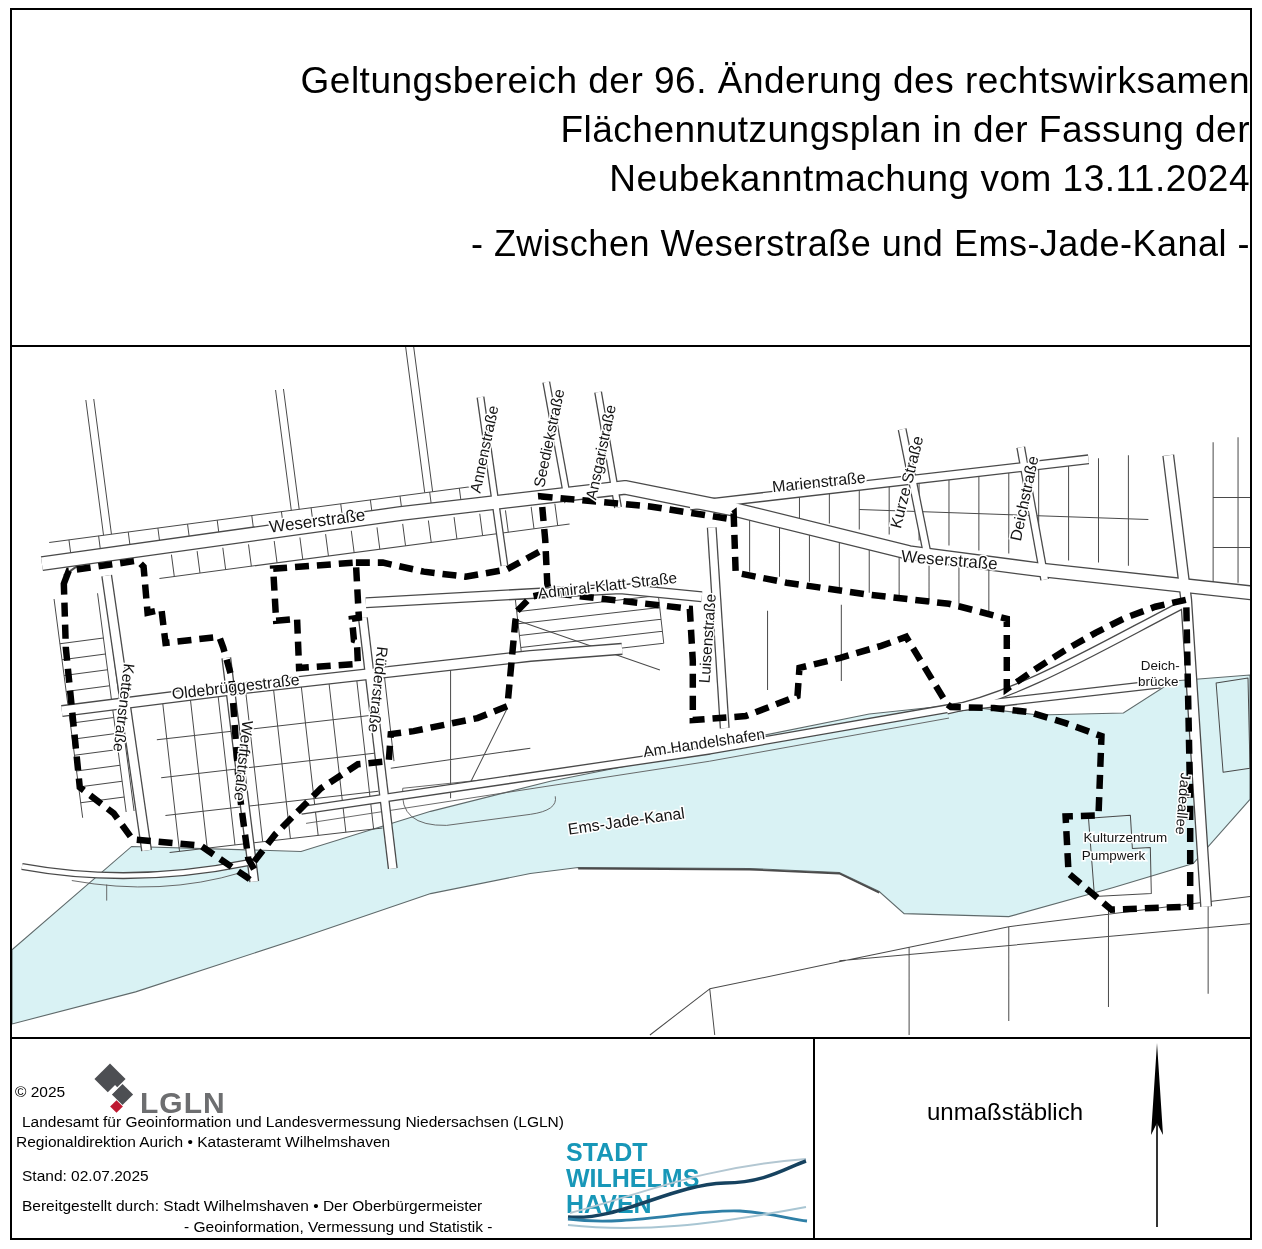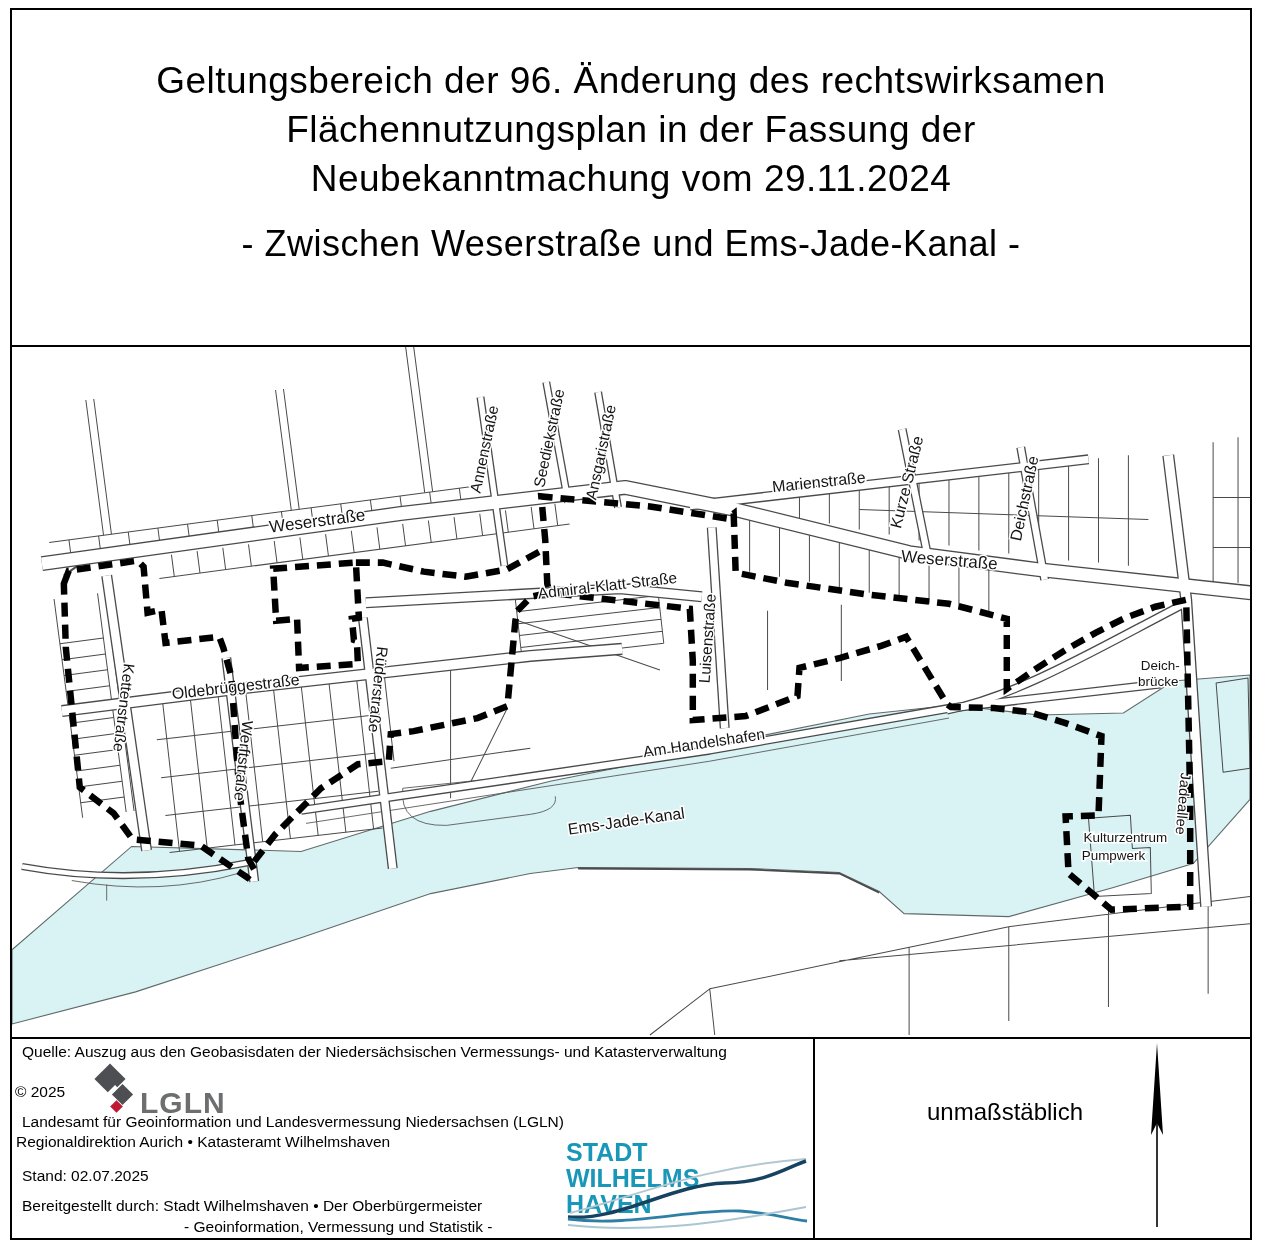--- a/index.html
+++ b/index.html
@@ -2,21 +2,21 @@
 <html><head>
 <meta charset="utf-8">
 <style>
   html,body{margin:0;padding:0;}
   body{
     width:1262px;height:1249px;position:relative;background:#fff;
     font-family:"Liberation Sans", sans-serif;color:#000;
   }
   .sheet{position:absolute;left:10px;top:8px;right:10px;bottom:9px;border:2px solid #000;background:#fff;}
   
-  .title-block{position:absolute;left:0;top:0;width:100%;height:335px;text-align:center;}
+  .title-block{position:absolute;left:0;top:0;width:100%;height:335px;text-align:right;}
   .title-line{font-size:37px;line-height:49px;letter-spacing:0.5px;}
   .title-line.first{margin-top:46px;}
   .subtitle-line{font-size:36px;margin-top:20px;letter-spacing:0.5px;}
   
   .map-block{position:absolute;left:0;top:335px;width:100%;height:690px;border-top:2px solid #000;border-bottom:2px solid #000;overflow:hidden;background:#fff;}
   .map-block svg{display:block;width:100%;height:100%;}
   .parcel{stroke:#4a4a4a;stroke-width:1;fill:none;stroke-linejoin:round;}
   .parcel-thin{stroke:#5a5a5a;stroke-width:0.9;fill:none;}
   .casing{stroke:#4a4a4a;fill:none;stroke-linecap:butt;stroke-linejoin:round;}
   .roadfill{stroke:#ffffff;fill:none;stroke-linecap:butt;stroke-linejoin:round;}
@@ -37,21 +37,21 @@
   .whv-logo{position:absolute;left:548px;top:100px;}
 </style>
 </head>
 <body>
 
 <div class="sheet">
 
   <div class="title-block">
     <div class="title-line first">Geltungsbereich der 96. Änderung des rechtswirksamen</div>
     <div class="title-line">Flächennutzungsplan in der Fassung der</div>
-    <div class="title-line">Neubekanntmachung vom 29.11.2024</div>
+    <div class="title-line">Neubekanntmachung vom 13.11.2024</div>
     <div class="subtitle-line">- Zwischen Weserstraße und Ems-Jade-Kanal -</div>
   </div>
 
   <div class="map-block">
     <svg viewBox="0 0 1242 688" preserveAspectRatio="none">
       <defs>
         <path id="st-weser" d="M30,216 L390,166 L615,140 L725,162 L900,205 L1030,222 L1252,246"></path>
         <path id="st-marien" d="M680,158 L1080,112"></path>
         <path id="st-admiral" d="M355,255 L610,241 L692,249"></path>
         <path id="st-olde" d="M50,363 L225,341 L520,308 L612,301"></path>
@@ -193,21 +193,20 @@
         <text class="lbl small" transform="translate(1150,338)">brücke</text>
         <text class="lbl" style="font-size:14.5px" transform="translate(1170,455) rotate(95)">Jadeallee</text>
         <text class="lbl small" transform="translate(1117,494)">Kulturzentrum</text>
         <text class="lbl small" transform="translate(1105,512)">Pumpwerk</text>
       </g>
     </svg>
   </div>
 
   <div class="footer-row">
     <div class="footer-left">
-      <div class="fl" style="left:10px;top:6px">Quelle: Auszug aus den Geobasisdaten der Niedersächsischen Vermessungs- und Katasterverwaltung</div>
       <div class="fl" style="left:3px;top:46px">© 2025</div>
 
       <svg class="lgln-logo" width="170" height="58" viewBox="0 0 170 58">
         <g>
           <rect x="17" y="5" width="22" height="22" transform="rotate(45 28 16)" fill="#4d4f53"></rect>
           <rect x="33" y="24" width="15" height="15" transform="rotate(45 40.5 31.5)" fill="#4d4f53"></rect>
           <rect x="24" y="20" width="4" height="24" transform="rotate(45 26 32)" fill="#ffffff"></rect>
           <rect x="30" y="39" width="9" height="9" transform="rotate(45 34.5 43.5)" fill="#be1931"></rect>
         </g>
         <text x="58" y="50" font-family="Liberation Sans, sans-serif" font-size="30" font-weight="bold" fill="#6d6e70" letter-spacing="1">LGLN</text>

